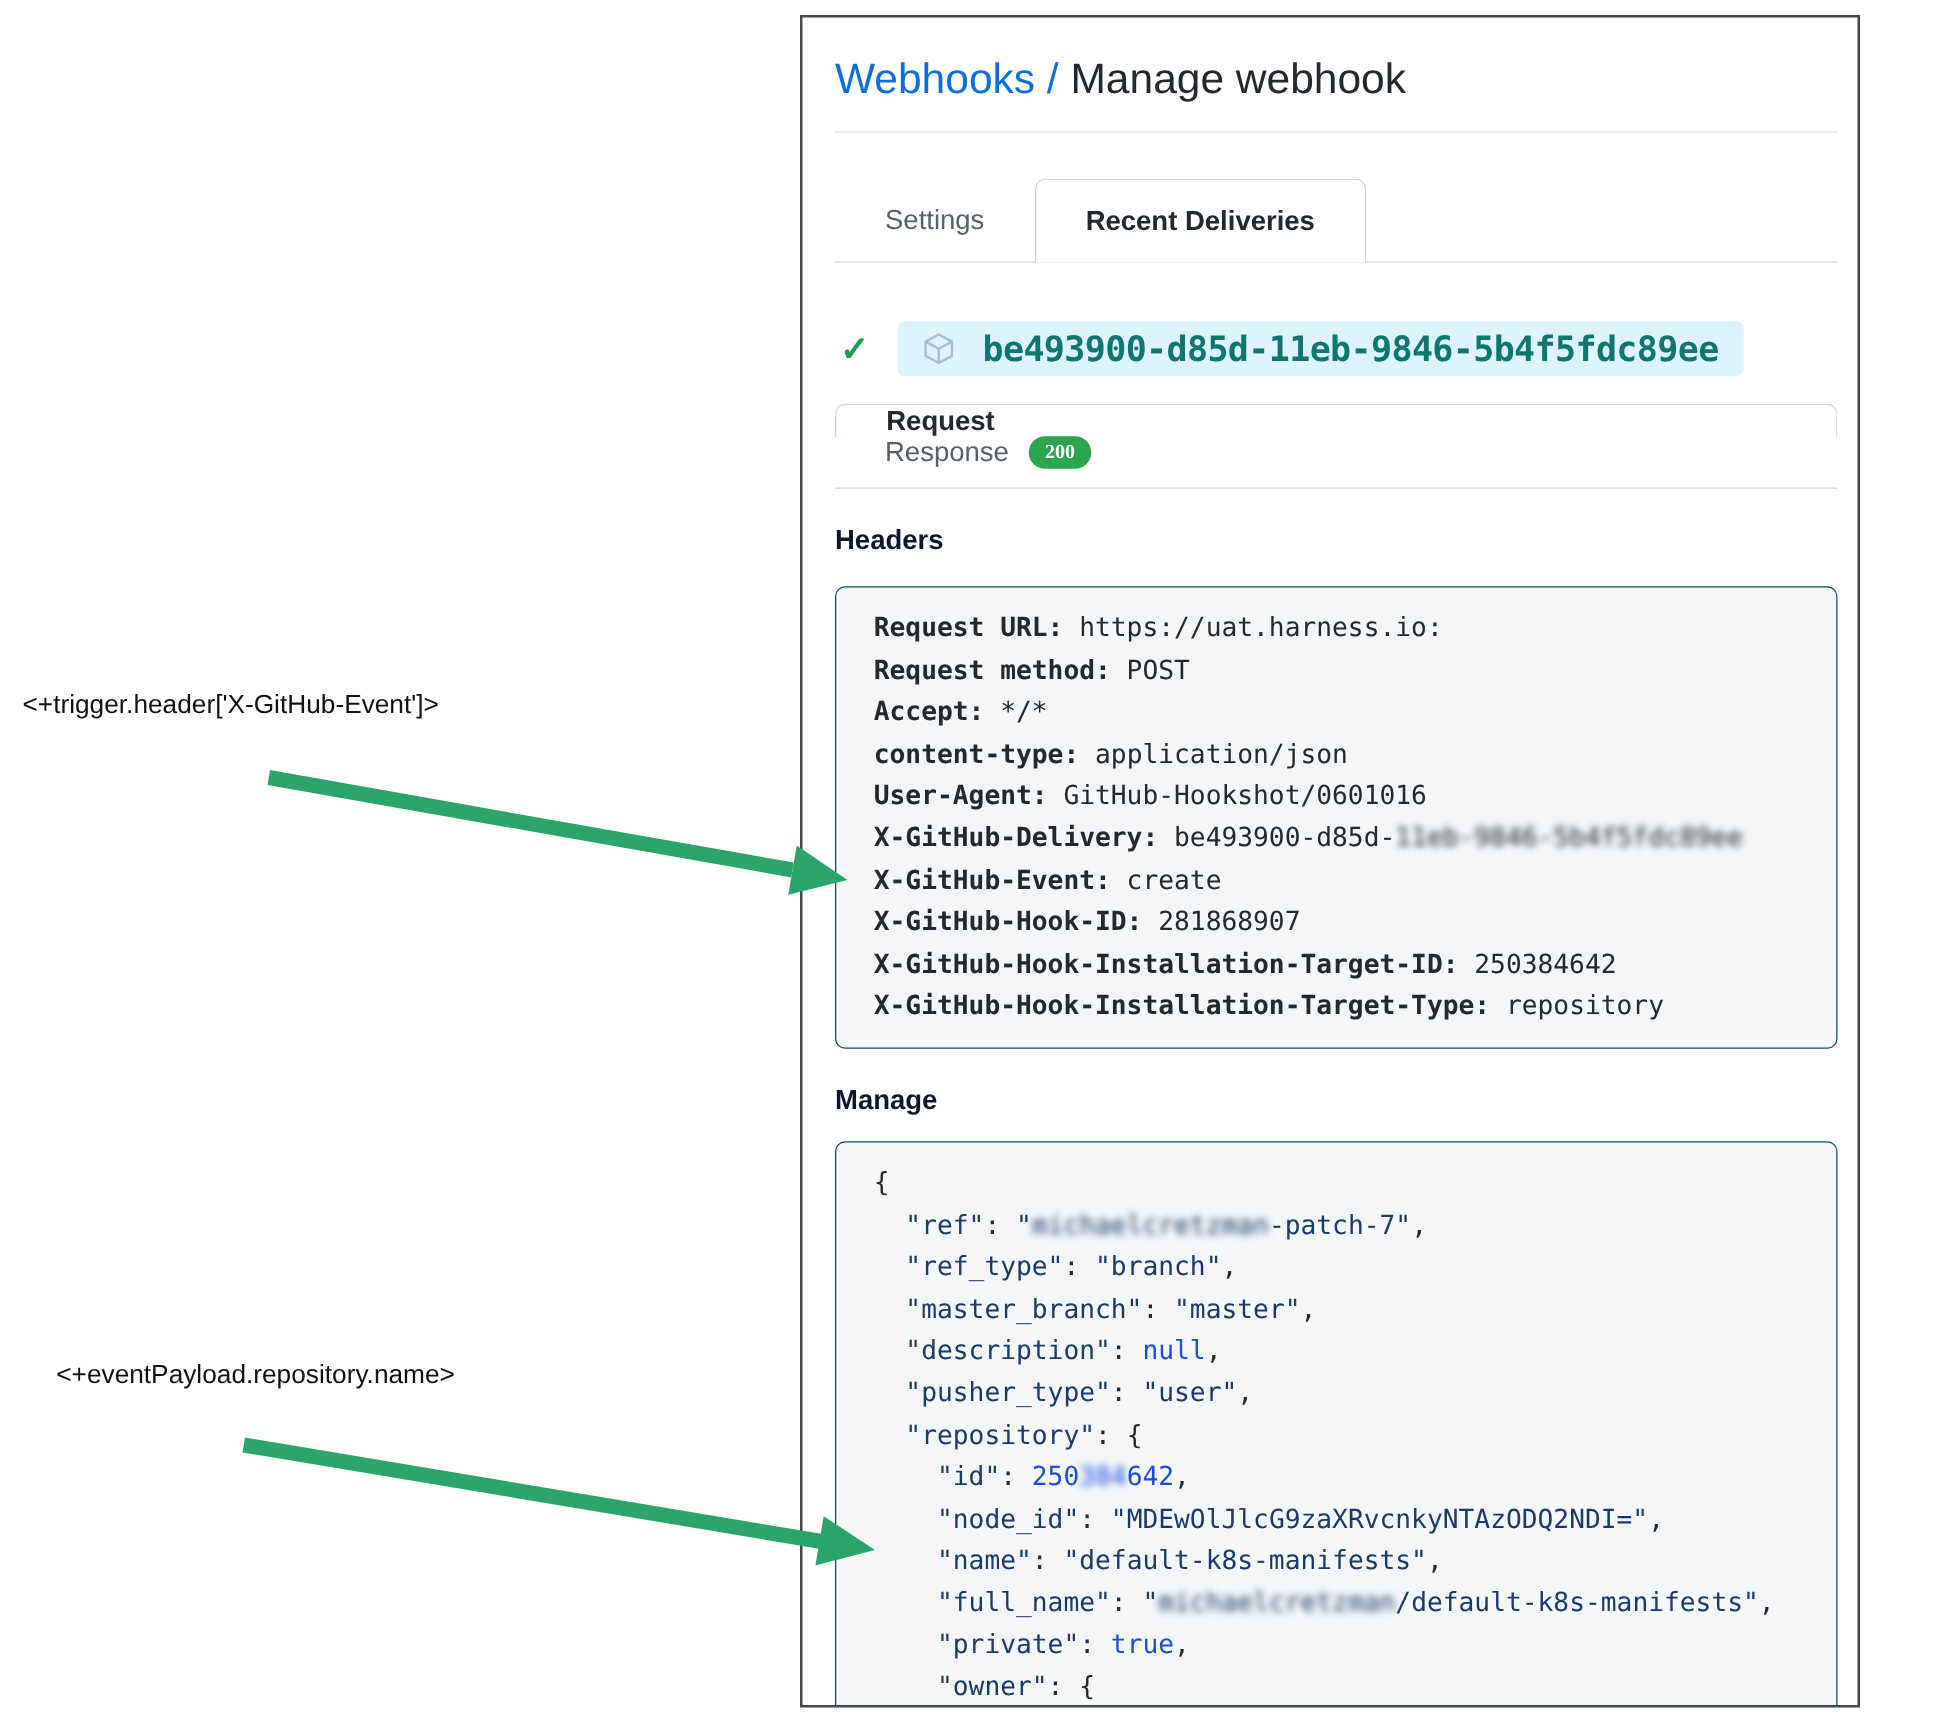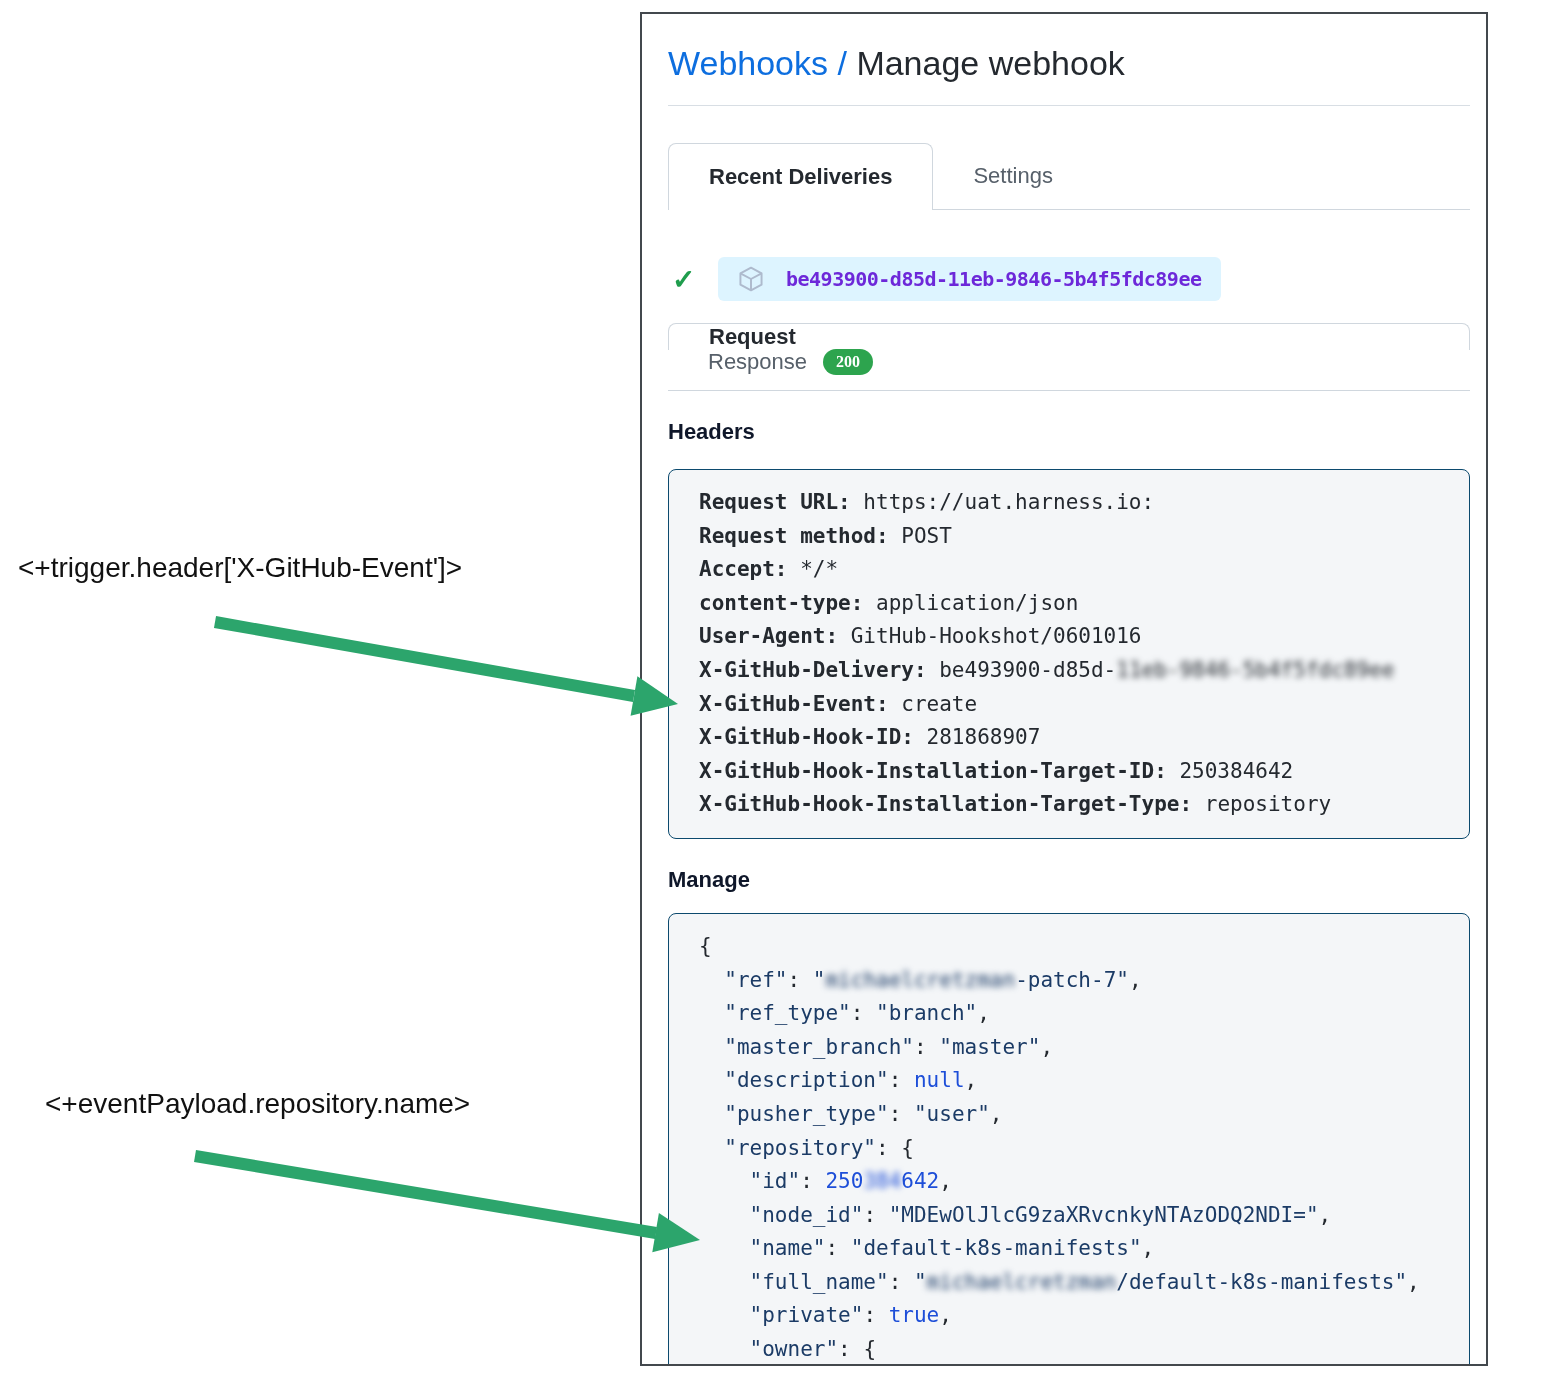--- a/index.html
+++ b/index.html
@@ -2,21 +2,21 @@
 <html><head>
 <meta charset="utf-8">
 <style>
   html,body{margin:0;padding:0;}
   body{
     width:1551px;height:1381px;position:relative;background:#ffffff;
     font-family:"Liberation Sans", sans-serif;color:#24292f;overflow:hidden;
   }
   
   .annotation{
-    position:absolute;font-size:28px;color:#111;white-space:nowrap;
+    position:absolute;font-size:21px;color:#111;white-space:nowrap;
     font-family:"Liberation Sans", sans-serif;
   }
   #ann1{left:18px;top:552px;}
   #ann2{left:45px;top:1088px;}
   #arrow-overlay{position:absolute;left:0;top:0;width:1551px;height:1381px;z-index:6;pointer-events:none;}
 
   
   .panel{
     position:absolute;left:640px;top:12px;width:848px;height:1354px;
     border:2px solid #43484d;background:#ffffff;box-sizing:border-box;
@@ -51,22 +51,22 @@
 
   
   .delivery-row{display:flex;align-items:center;margin-top:47px;height:44px;}
   .check{color:#1f9d4d;font-size:28px;font-weight:700;width:28px;margin-left:4px;}
   .guid-pill{
     display:flex;align-items:center;margin-left:18px;background:#ddf4ff;
     border-radius:6px;height:44px;padding:0 20px;cursor:pointer;
   }
   .guid-pill svg{margin-right:22px;}
   .guid-text{
-    font-family:"DejaVu Sans Mono", monospace;font-size:20px;font-weight:700;
-    color:#6d28d9;letter-spacing:-0.5px;white-space:nowrap;
+    font-family:"DejaVu Sans Mono", monospace;font-size:28px;font-weight:700;
+    color:#0f766e;letter-spacing:-0.5px;white-space:nowrap;
   }
 
   
   .sec-title{margin:28px 0 0 0;font-size:22px;font-weight:700;color:#0f172a;}
   .codebox{
     margin-top:24px;background:#f4f6f8;border:1px solid #0c4a6e;border-radius:8px;
     padding:16px 10px 16px 30px;font-family:"DejaVu Sans Mono", monospace;
     font-size:21px;line-height:33.6px;color:#24292f;white-space:pre;overflow:hidden;
   }
   #payload-box{margin-top:20px;height:470px;box-sizing:border-box;}
@@ -92,22 +92,22 @@
 
 <div class="annotation" id="ann1">&lt;+trigger.header['X-GitHub-Event']&gt;</div>
 <div class="annotation" id="ann2">&lt;+eventPayload.repository.name&gt;</div>
 
 <div class="panel">
   <div class="panel-inner">
 
     <h2 class="breadcrumb"><a>Webhooks / </a><span class="current">Manage webhook</span></h2>
 
     <div class="tabnav main">
+      <div class="tab">Settings</div>
       <div class="tab active">Recent Deliveries</div>
-      <div class="tab">Settings</div>
     </div>
 
     <div class="delivery-row">
       <span class="check">✓</span>
       <span class="guid-pill">
         <svg width="26" height="26" viewBox="0 0 16 16" fill="none" stroke="#aebacd" stroke-width="1.2" stroke-linejoin="round">
           <polygon points="8,1 14.5,4.5 14.5,11.5 8,15 1.5,11.5 1.5,4.5"></polygon>
           <path d="M8,8 L1.5,4.5 M8,8 L14.5,4.5 M8,8 L8,15"></path>
         </svg>
         <span class="guid-text">be493900-d85d-11eb-9846-5b4f5fdc89ee</span>

